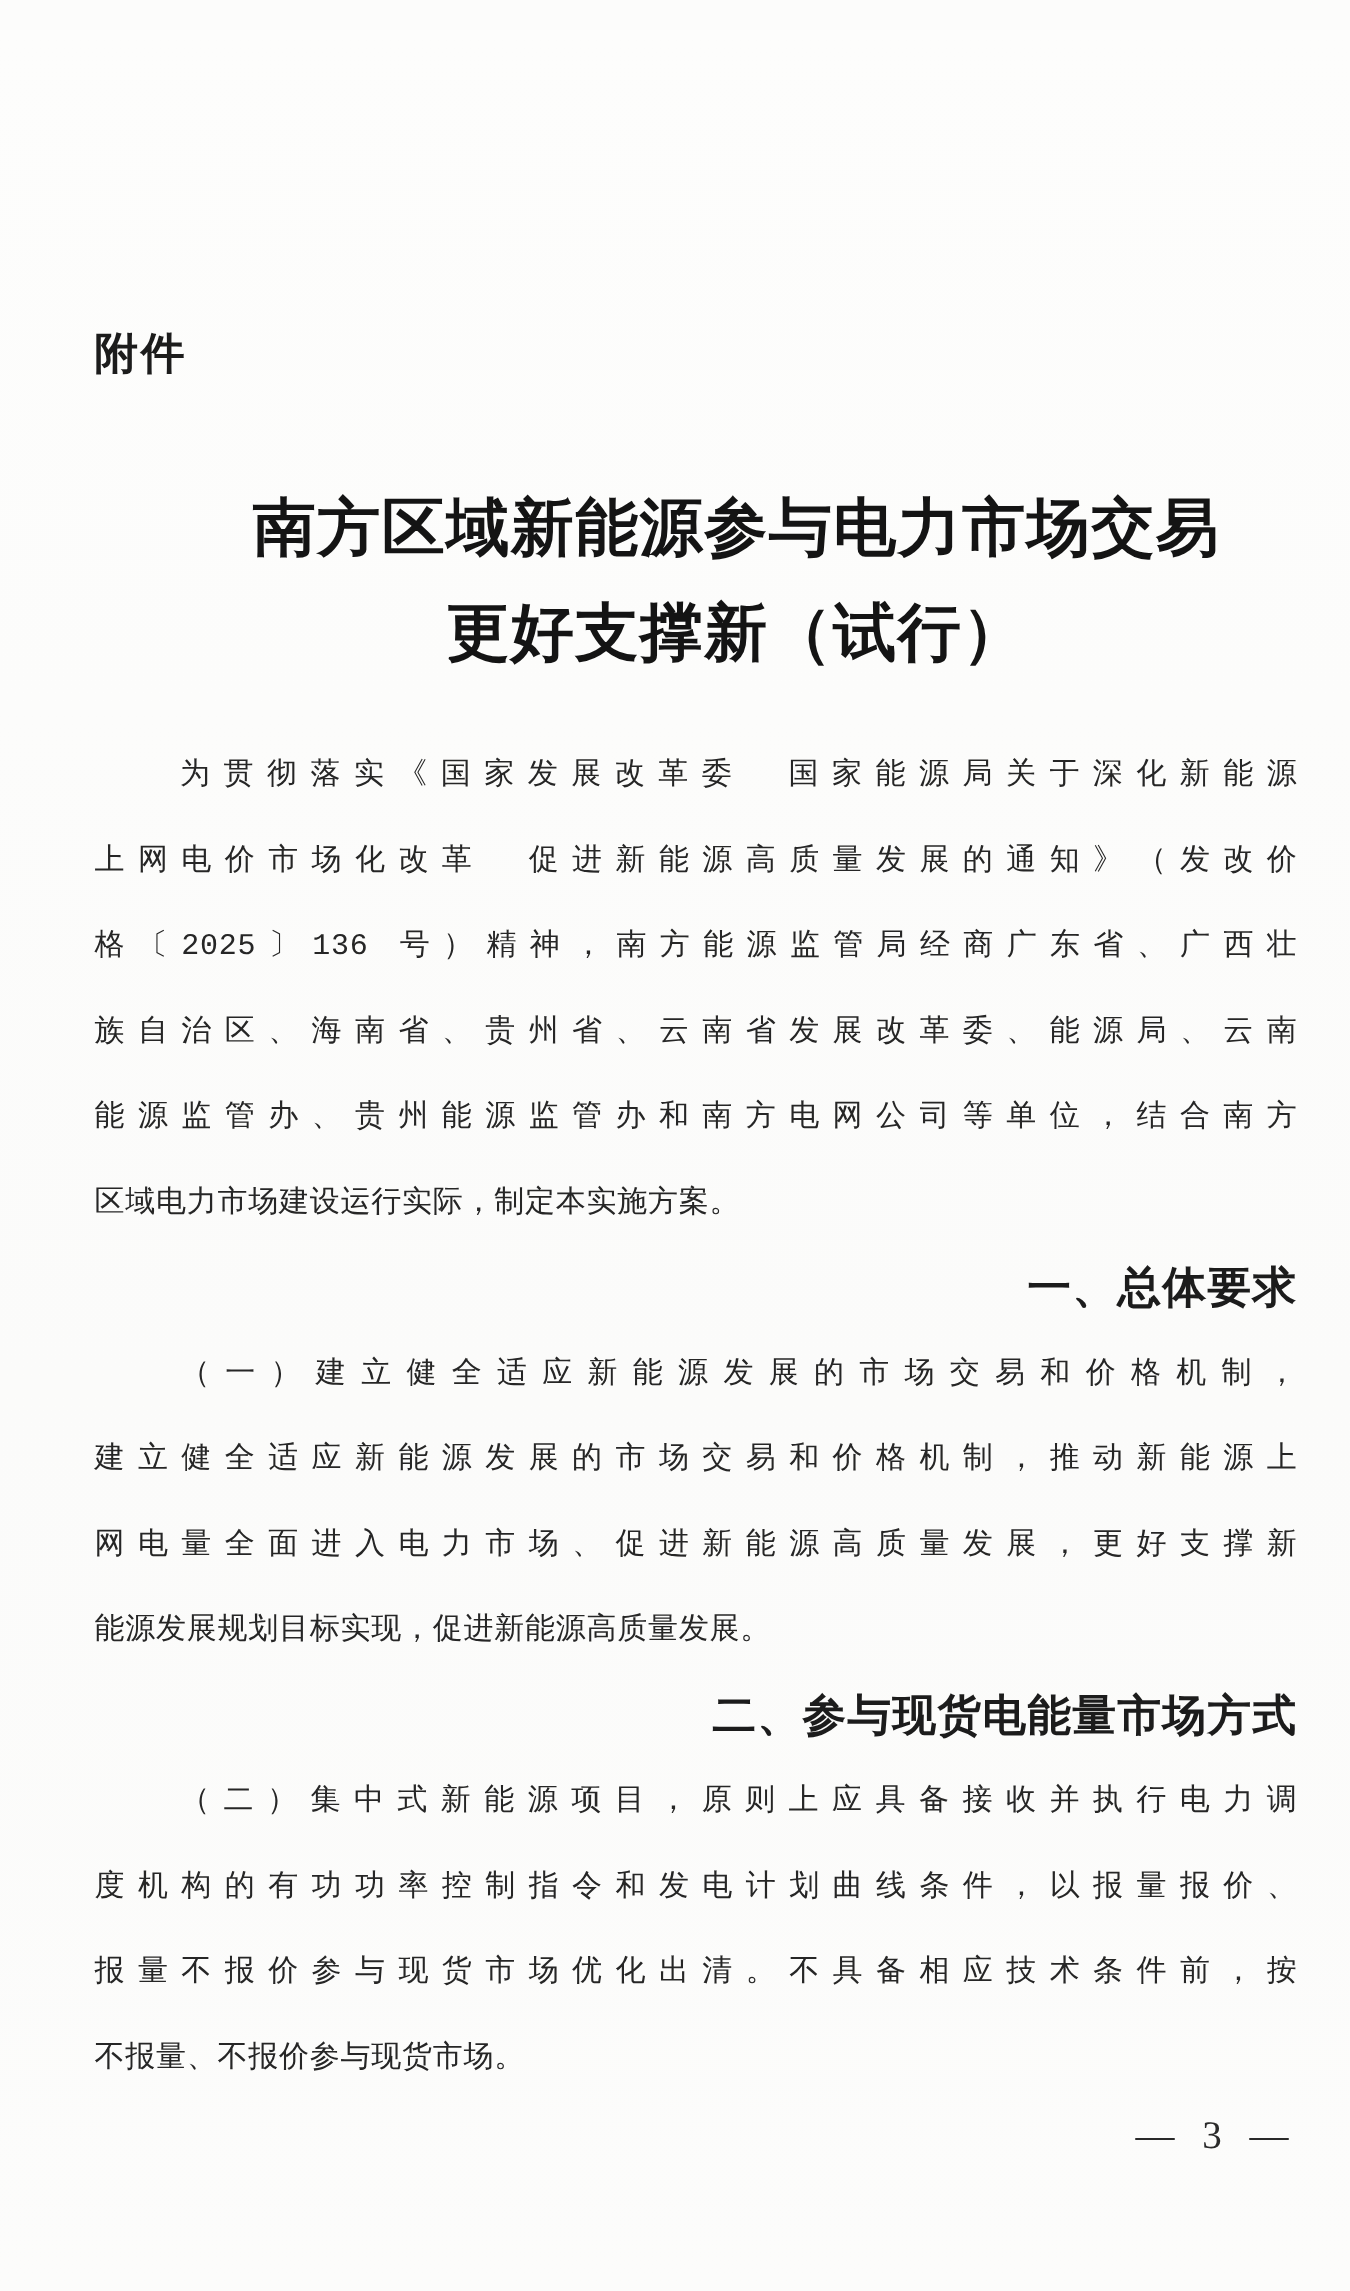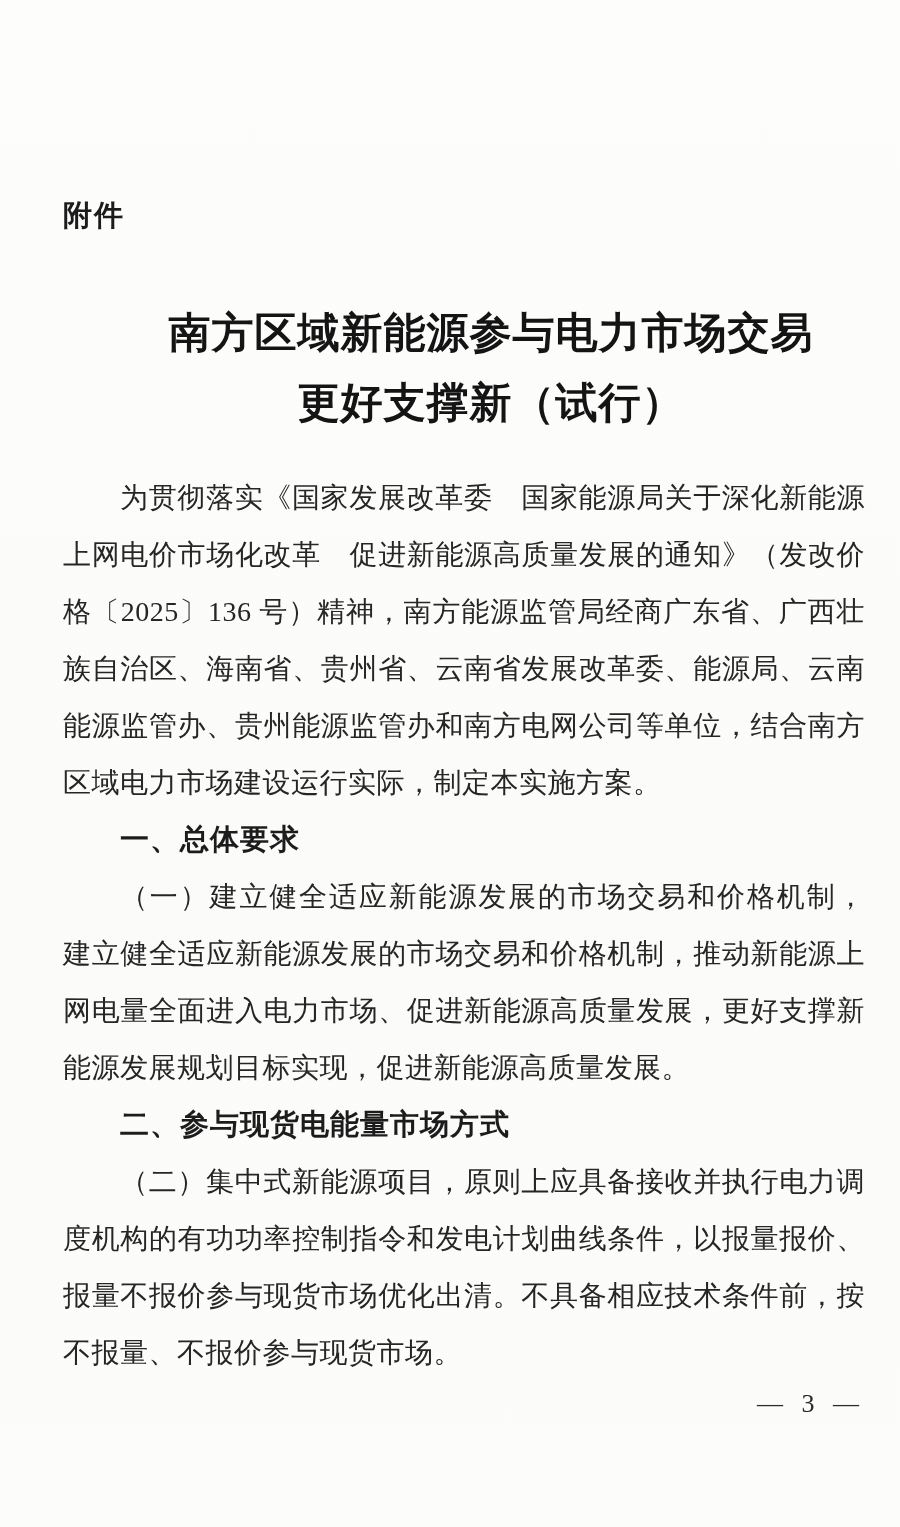--- a/index.html
+++ b/index.html
@@ -11,20 +11,21 @@
     height: 1527px;
     background: #fcfcfb;
     position: relative;
     overflow: hidden;
     font-family: "Liberation Serif", "DejaVu Serif", serif;
   }
   .page {
     position: absolute;
     inset: 0;
     background: linear-gradient(180deg, #fdfdfc 0%, #fbfbfa 60%, #fcfcfb 100%);
+    margin-top: 20px;
   }
   .attachment {
     position: absolute;
     top: 196px;
     left: 63px;
     font-family: "Liberation Sans", "DejaVu Sans", sans-serif;
     font-weight: 700;
     font-size: 29px;
     color: #1c1c1c;
     letter-spacing: 2px;
@@ -44,22 +45,22 @@
     letter-spacing: 1px;
     padding-left: 41px;
   }
   .content {
     position: absolute;
     top: 469px;
     left: 63px;
     width: 802px;
   }
   .line {
-    font-family: Liberation Serif, serif;
-    font-size: 28px;
+    font-family: Liberation Mono, monospace;
+    font-size: 20px;
     line-height: 57px;
     height: 57px;
     color: #262626;
     letter-spacing: 0.5px;
     text-align: left;
     white-space: nowrap;
   }
   .line.fill {
     white-space: normal;
     text-align: justify;
@@ -71,20 +72,21 @@
   }
   .line.indent.fill {
     width: 745px;
   }
   .line.heading {
     font-family: "Liberation Sans", "DejaVu Sans", sans-serif;
     font-weight: 700;
     font-size: 29px;
     color: #1c1c1c;
     letter-spacing: 1px;
+    text-align: right;
   }
   .page-number {
     position: absolute;
     top: 1384px;
     left: 63px;
     width: 802px;
     text-align: right;
     font-family: "Liberation Serif", "DejaVu Serif", serif;
     font-size: 26px;
     line-height: 40px;

